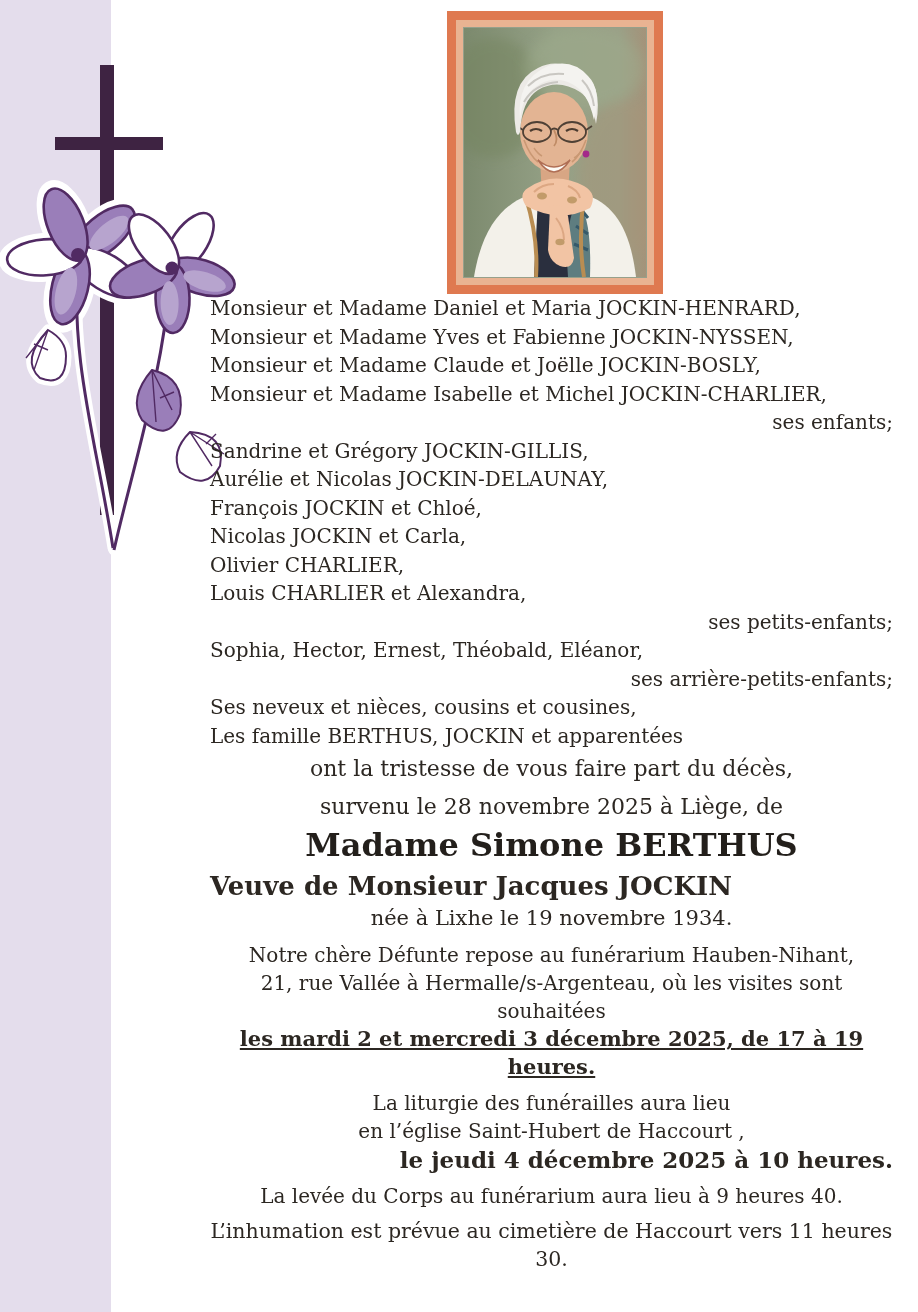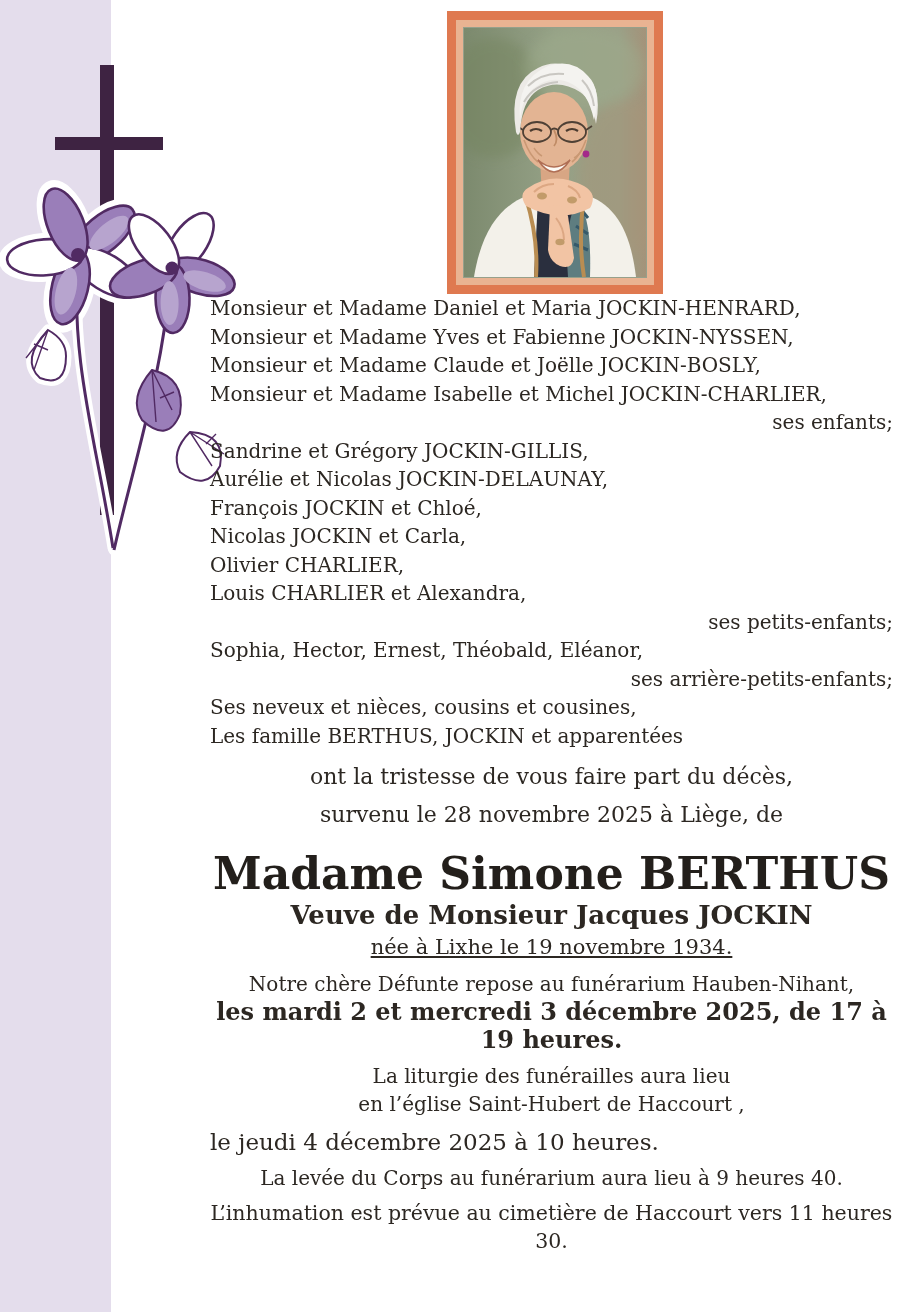--- a/index.html
+++ b/index.html
@@ -26,31 +26,31 @@
   }
   .photo-hold{
     width:100%;height:100%;box-sizing:border-box;
     border:1px solid #96a08b;overflow:hidden;background:#93a083;
   }
   .content{
     position:absolute;left:210px;top:294px;width:683px;
   }
   .line{font-size:20px;line-height:28.5px;text-align:left;}
   .line.right{text-align:right;}
-  .announce{font-size:22px;line-height:30px;text-align:center;margin-top:12px;}
+  .announce{font-size:22px;line-height:30px;text-align:center;margin-top:4px;}
   .title{
-    font-size:44px;line-height:46px;font-weight:bold;text-align:center;
-    margin:21px 0 0 0;color:#231f1b;
-  }
-  .subtitle{font-size:26px;line-height:33px;font-weight:bold;text-align:center;margin:2px 0 0 0;}
-  .birthline{font-size:21px;line-height:29px;text-align:center;margin-top:1px;text-decoration:underline;}
+    font-size:32px;line-height:46px;font-weight:bold;text-align:center;
+    margin:0 0 0 0;color:#231f1b;
+  }
+  .subtitle{font-size:26px;line-height:33px;font-weight:bold;margin:2px 0 0 0;}
+  .birthline{font-size:21px;line-height:29px;text-align:center;margin-top:1px;}
   .para{margin-top:8px;}
   .pline{font-size:20px;line-height:28px;text-align:center;}
-  .pline.bold{font-weight:bold;font-size:24px;}
-  .bigbold{font-size:23px;line-height:30px;font-weight:normal;text-align:left;margin-top:9px;}
+  .pline.bold{font-weight:bold;font-size:21px;text-decoration:underline;}
+  .bigbold{font-size:23px;line-height:30px;font-weight:bold;text-align:right;margin-top:0;}
 </style>
 </head>
 <body>
 
 <div class="stripe"></div>
 
 <svg class="decor-svg" width="280" height="620" viewBox="0 0 280 620">
 
   <g>
     <rect x="100" y="65" width="14" height="450" fill="#3e2342"></rect>
@@ -200,20 +200,21 @@
 
   <div class="announce">ont la tristesse de vous faire part du décès,</div>
   <div class="announce" style="margin-top:8px">survenu le 28 novembre 2025 à Liège, de</div>
 
   <h1 class="title">Madame Simone BERTHUS</h1>
   <h2 class="subtitle">Veuve de Monsieur Jacques JOCKIN</h2>
   <div class="birthline">née à Lixhe le 19 novembre 1934.</div>
 
   <div class="para">
     <div class="pline">Notre chère Défunte repose au funérarium Hauben-Nihant,</div>
+    <div class="pline">21, rue Vallée à Hermalle/s-Argenteau, où les visites sont souhaitées</div>
     <div class="pline bold">les mardi 2 et mercredi 3 décembre 2025, de 17 à 19 heures.</div>
   </div>
 
   <div class="para">
     <div class="pline">La liturgie des funérailles aura lieu</div>
     <div class="pline">en l’église Saint-Hubert de Haccourt ,</div>
   </div>
 
   <div class="bigbold">le jeudi 4 décembre 2025 à 10 heures.</div>
 

